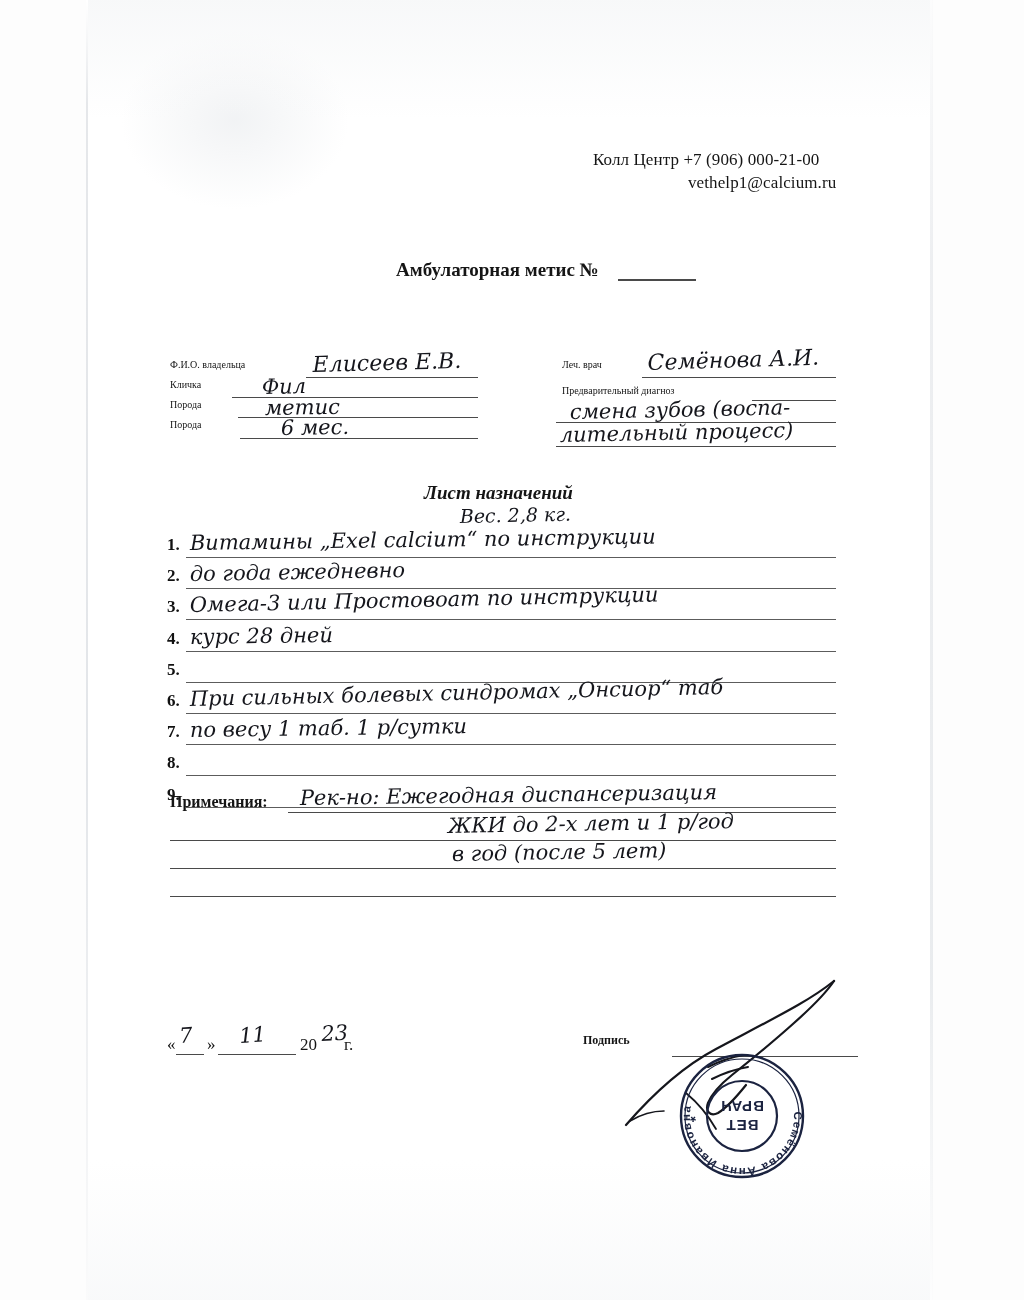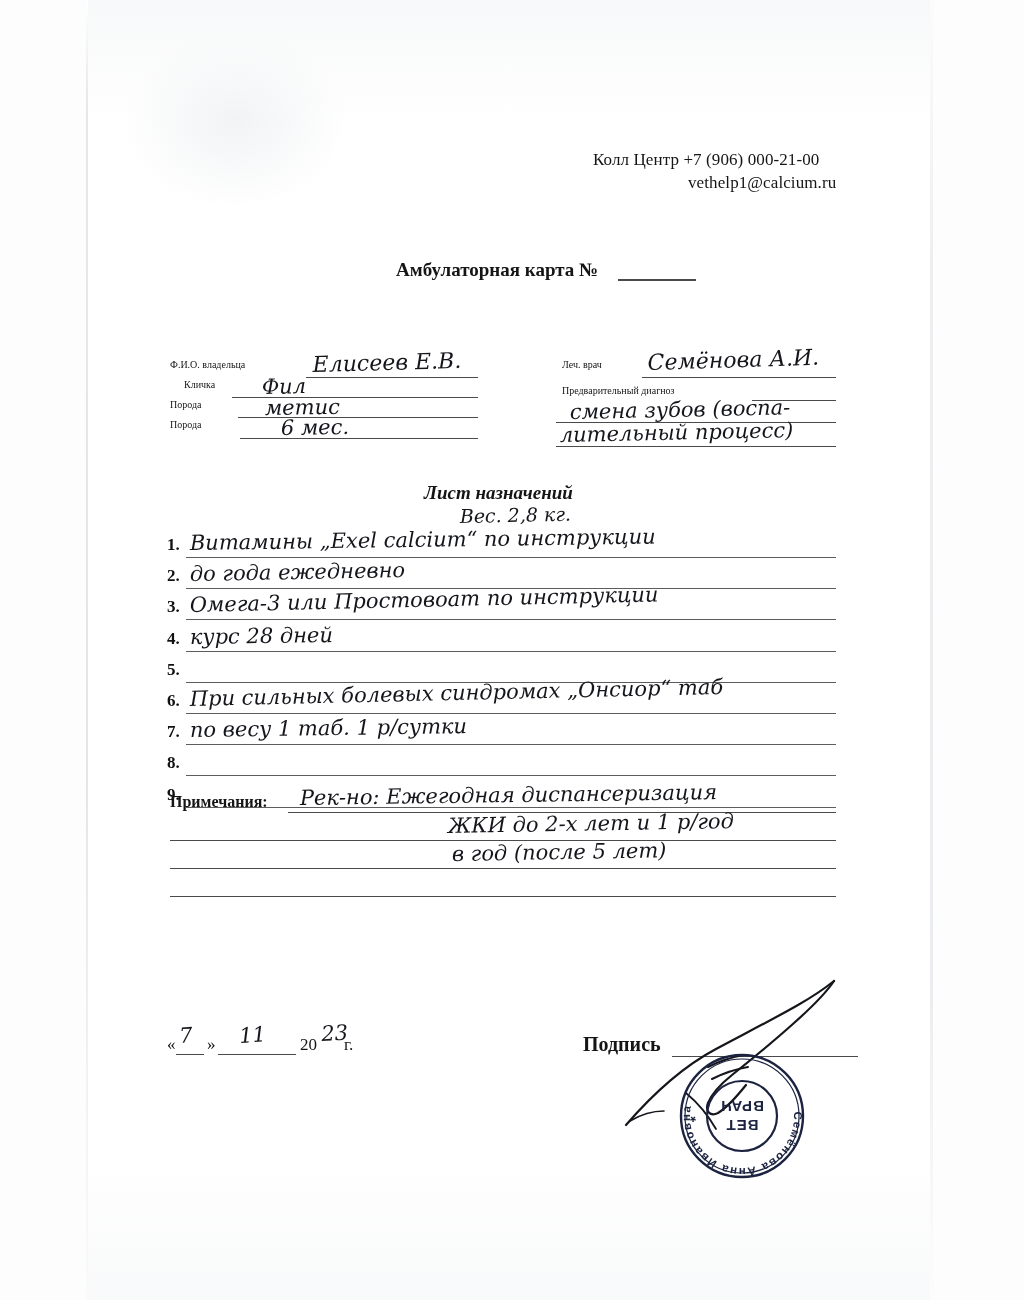--- a/index.html
+++ b/index.html
@@ -95,21 +95,21 @@
   .section-title {
     font-size: 19px;
     font-weight: bold;
     font-style: italic;
   }
   .notes-label {
     font-size: 16px;
     font-weight: bold;
   }
   .sign-label {
-    font-size: 20px;
+    font-size: 12px;
     font-weight: bold;
     text-align: center;
   }
   .date-label {
     font-size: 17px;
   }
   .list-num {
     position: absolute;
     font-size: 17px;
     font-weight: bold;
@@ -161,28 +161,28 @@
 <div class="paper"></div>
 <div class="paper-edge-left"></div>
 <div class="paper-edge-right"></div>
 <div class="paper-smudge"></div>
 <div class="paper-shade-top"></div>
 <div class="paper-shade-bottom"></div>
 
 <div class="printed contact" style="left:593px; top:150px;">Колл Центр +7 (906) 000-21-00</div>
 <div class="printed contact" style="left:688px; top:173px;">vethelp1@calcium.ru</div>
 
-<div class="printed doc-title" style="left:396px; top:259px;">Амбулаторная карта №</div>
+<div class="printed doc-title" style="left:396px; top:259px;">Амбулаторная метис №</div>
 <div class="rule" style="left:618px; top:279px; width:78px; height:2px;"></div>
 
 <div class="printed field-label" style="left:170px; top:359px;">Ф.И.О. владельца</div>
 <div class="rule" style="left:306px; top:377px; width:172px;"></div>
 <div class="hand hw-lg" style="left:313px; top:352px; transform:rotate(-1.6deg);">Елисеев Е.В.</div>
 
-<div class="printed field-label" style="left:170px; top:379px;margin-left:14px;">Кличка</div>
+<div class="printed field-label" style="left:170px; top:379px;">Кличка</div>
 <div class="rule" style="left:232px; top:397px; width:246px;"></div>
 <div class="hand hw-md" style="left:262px; top:375px; transform:rotate(-1.2deg);">Фил</div>
 
 <div class="printed field-label" style="left:170px; top:399px;">Порода</div>
 <div class="rule" style="left:238px; top:417px; width:240px;"></div>
 <div class="hand hw-md" style="left:265px; top:396px; transform:rotate(-1deg);">метис</div>
 
 <div class="printed field-label" style="left:170px; top:419px;">Порода</div>
 <div class="rule" style="left:240px; top:438px; width:238px;"></div>
 <div class="hand hw-md" style="left:281px; top:416px; transform:rotate(-1deg);">6 мес.</div>

